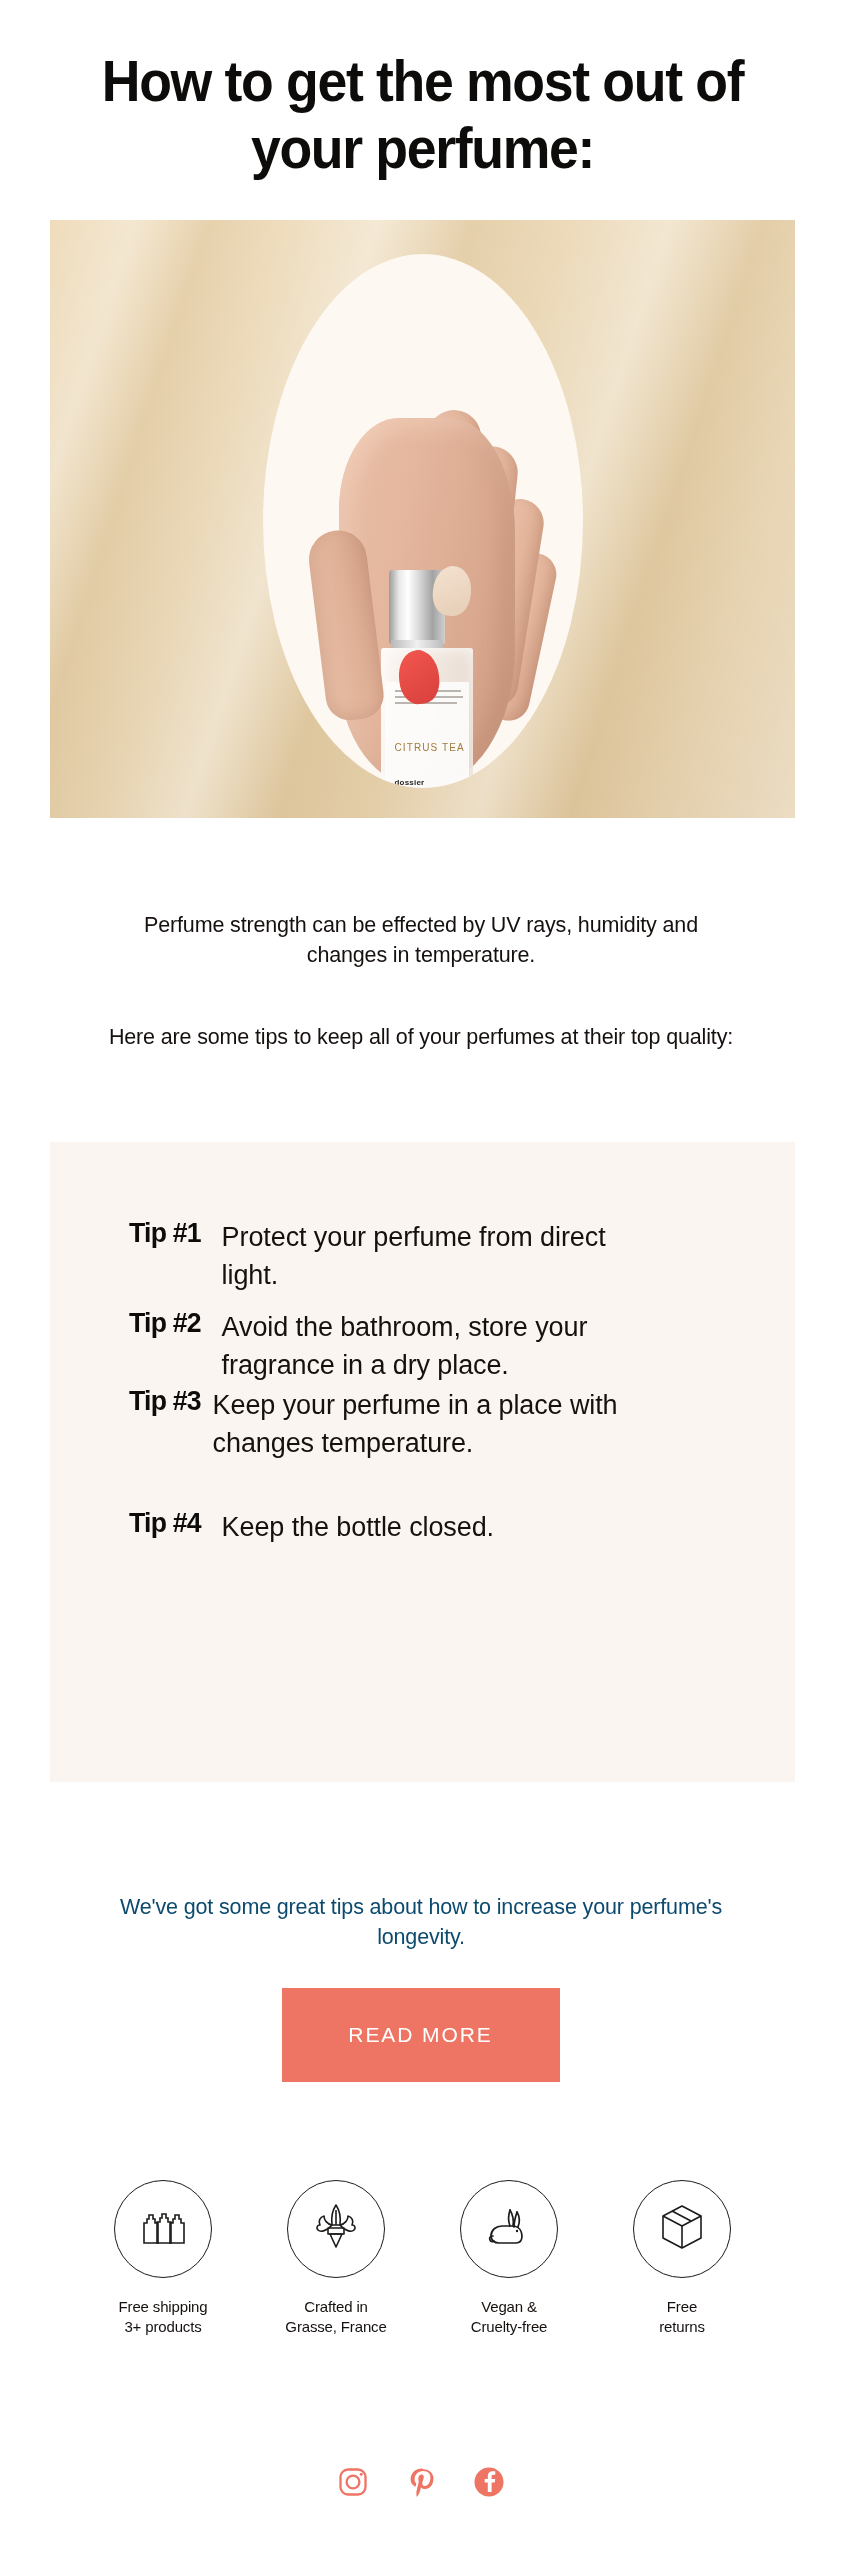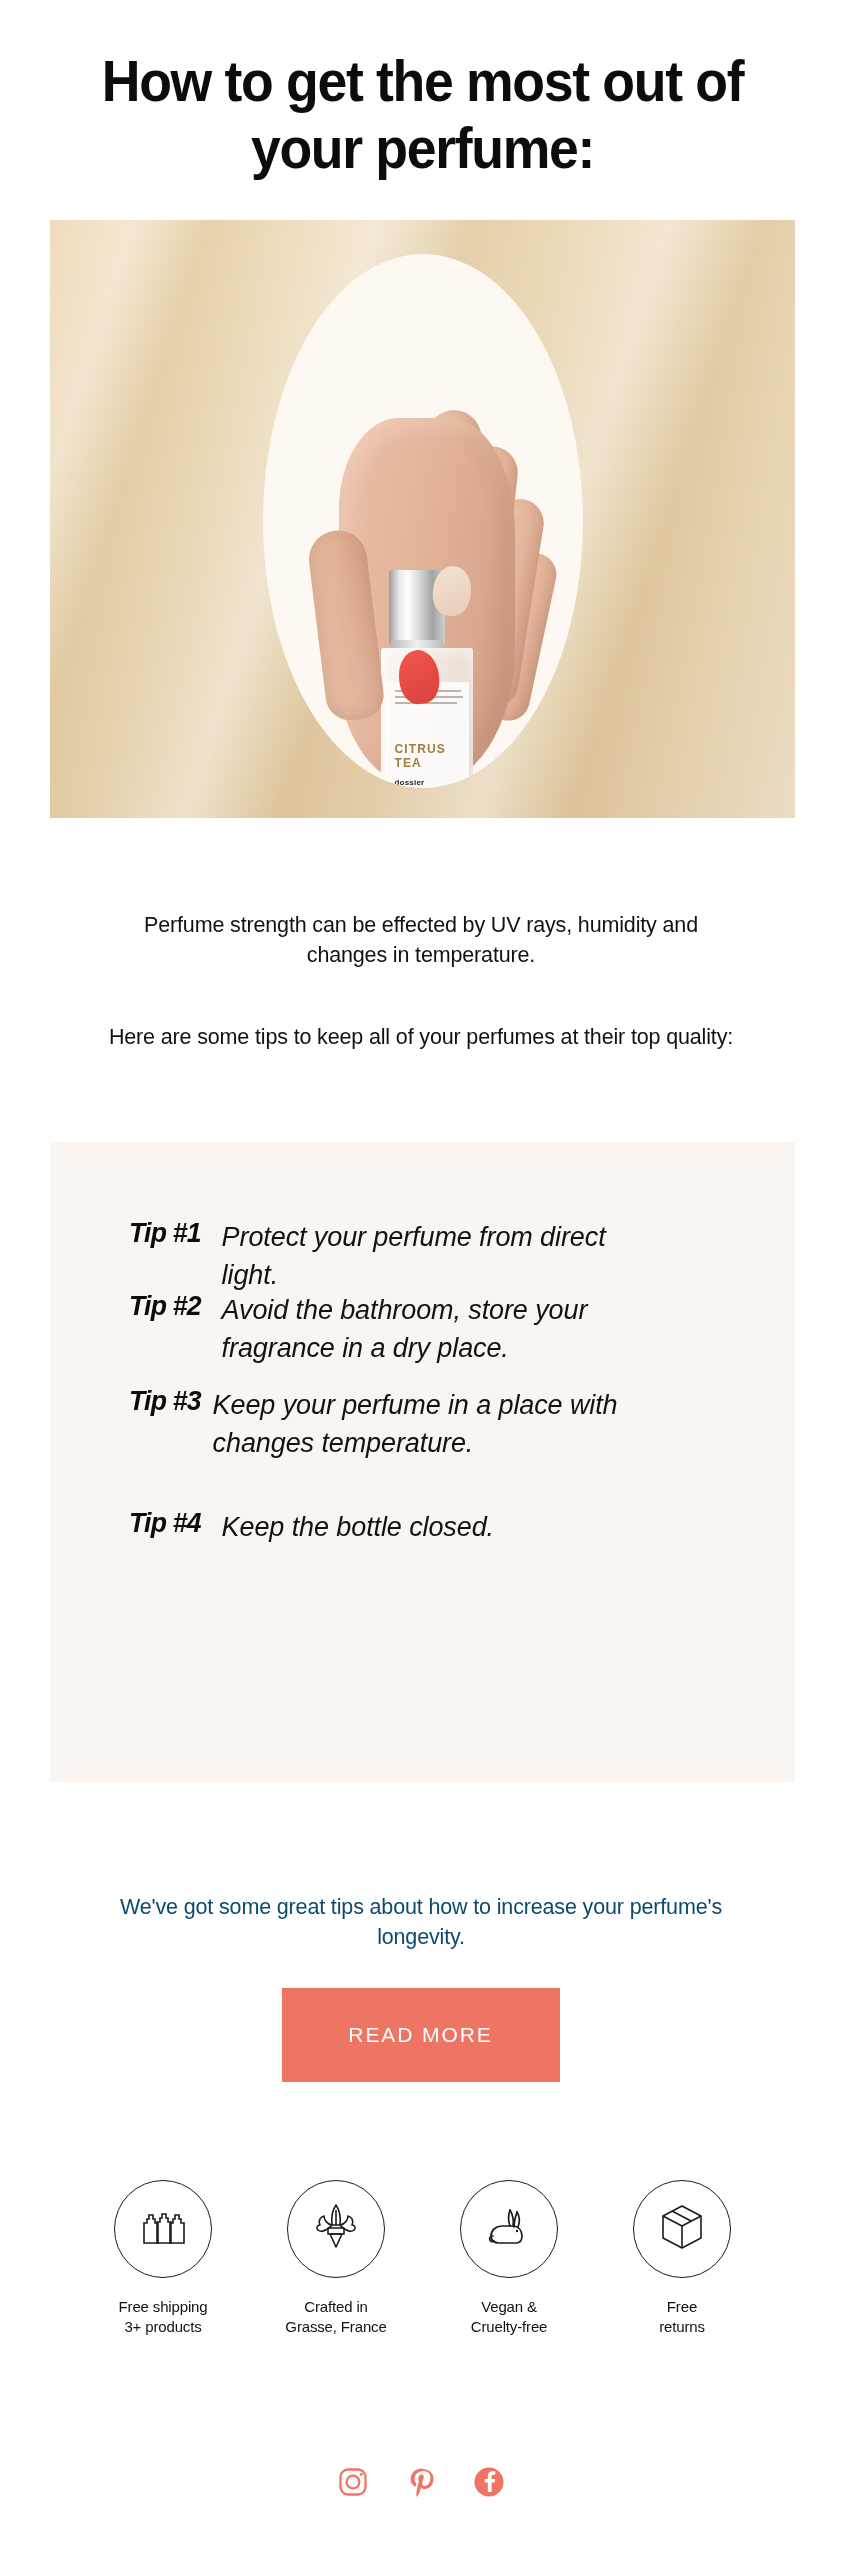--- a/index.html
+++ b/index.html
@@ -176,24 +176,24 @@
     margin-bottom: 4px;
     background: #9e9790;
     opacity: 0.7;
   }
   .notes-lines i:nth-child(1){ width: 66px; }
   .notes-lines i:nth-child(2){ width: 68px; }
   .notes-lines i:nth-child(3){ width: 62px; }
   .bottle-name {
     position: absolute;
     left: 10px; top: 60px;
-    font-size: 12px;
+    font-size: 10px;
     letter-spacing: 1.1px;
     color: #a07c3e;
-    font-weight: 700;
+    font-weight: 400;
   }
   .bottle-brand {
     position: absolute;
     left: 10px; top: 96px;
     font-size: 8px;
     letter-spacing: 0.2px;
     color: #2a2522;
     font-weight: 700;
   }
 
@@ -212,31 +212,30 @@
   .intro.p2 { top: 1000px; }
 
   
   .tips-panel {
     position: absolute;
     left: 50px;
     top: 1142px;
     width: 745px;
     height: 640px;
     background: #faf5f0;
-    font-style: italic;
   }
   .tip-row {
     position: absolute;
     left: 79px;
     display: flex;
     align-items: flex-start;
     gap: 17px;
   }
   .tip-row.r1 { top: 73px; }
-  .tip-row.r2 { top: 146px; }
+  .tip-row.r2 { top: 163px; }
   .tip-row.r3 { top: 241px; gap: 8px; }
   .tip-row.r4 { top: 363px; }
   .tip-label {
     font-size: 28px;
     font-weight: 800;
     letter-spacing: -0.8px;
     color: #0d0c0b;
     white-space: nowrap;
     line-height: 1.25;
     transform: scaleX(0.95);

